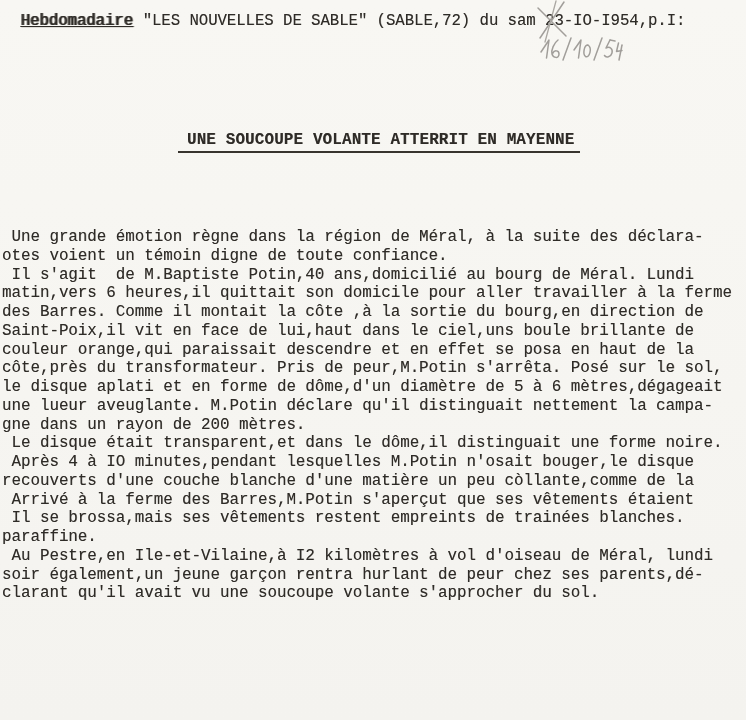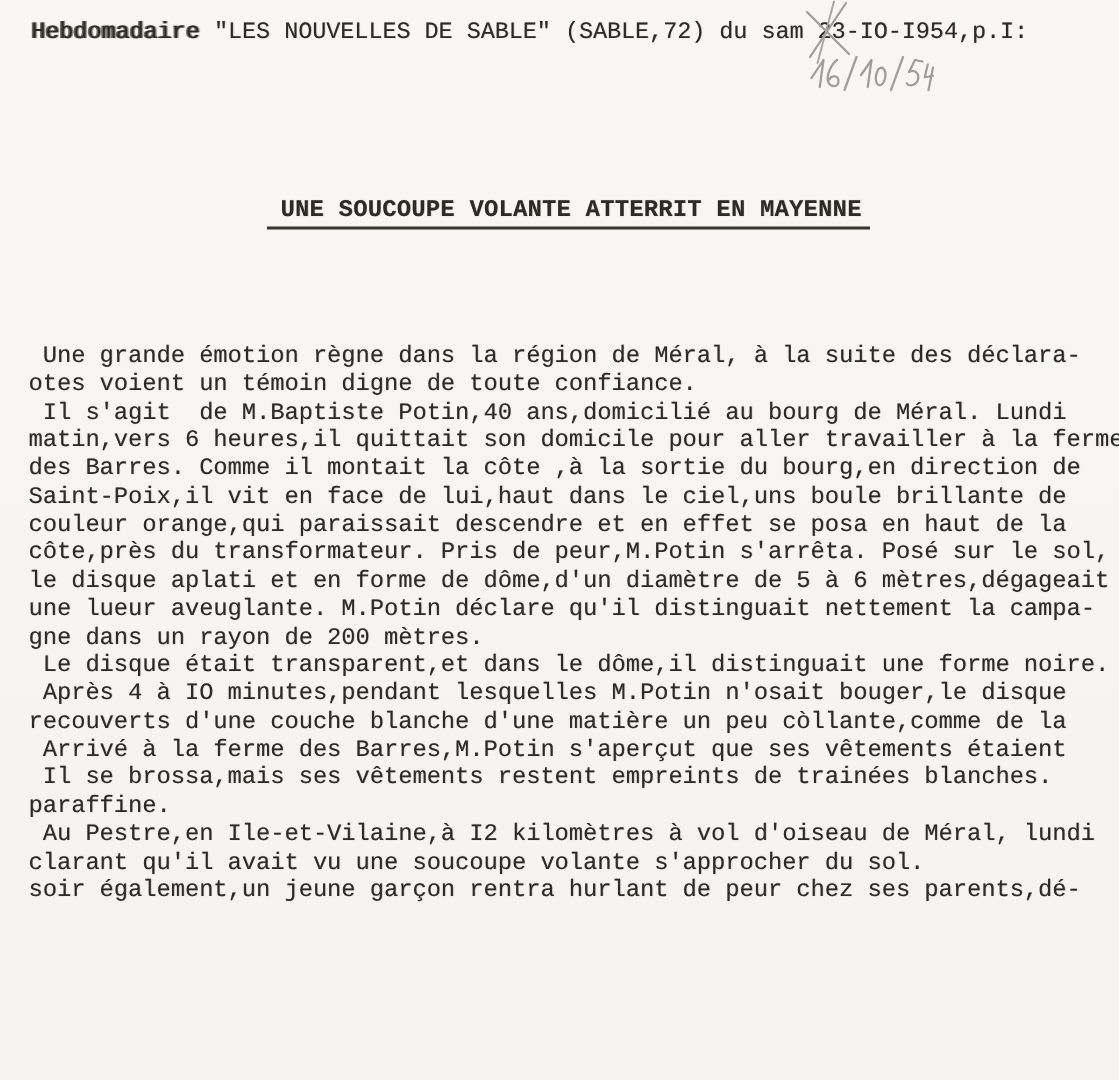--- a/index.html
+++ b/index.html
@@ -11,34 +11,35 @@
     font-family:"Liberation Mono", monospace;
     color:#2e2b27;
   }
   .ink{ text-shadow:0.3px 0.3px 0.5px rgba(50,46,40,0.45); }
   .header{
     position:absolute;top:12px;left:21px;
     font-size:15.6px;line-height:19px;white-space:pre;
   }
   .smudge{
     text-shadow:-1px 0 0 rgba(62,58,52,0.75), 1px 0 0.6px rgba(62,58,52,0.5), 0.3px 0.3px 0.5px rgba(50,46,40,0.45);
+    text-decoration:underline;
   }
   .pencil-x{ position:absolute;left:534px;top:0px; }
   .handwriting{ position:absolute;left:540px;top:37px; }
   .title-row{ position:absolute;top:131px;left:0;width:642px; }
   .title{
     display:inline-block;
     margin-left:178px;
     padding:0 6px 2px 9px;
     font-size:15.9px;font-weight:700;letter-spacing:0.15px;
     border-bottom:2px solid #38342e;
     white-space:pre;
   }
   .body{
-    position:absolute;top:228px;left:19px;right:2px;
+    position:absolute;top:228px;left:2px;right:2px;
     font-size:15.8px;line-height:18.75px;
   }
   .body .line{ white-space:pre; }
   svg .stroke{ fill:none;stroke:#a19e9a;stroke-width:1.5;stroke-linecap:round;stroke-linejoin:round; }
   svg .stroke.thin{ stroke-width:1.3;stroke:#aaa7a2; }
 </style>
 </head>
 <body>
 
 <div class="paper">
@@ -80,17 +81,17 @@
     <div class="line">le disque aplati et en forme de dôme,d'un diamètre de 5 à 6 mètres,dégageait</div>
     <div class="line">une lueur aveuglante. M.Potin déclare qu'il distinguait nettement la campa-</div>
     <div class="line">gne dans un rayon de 200 mètres.</div>
     <div class="line"> Le disque était transparent,et dans le dôme,il distinguait une forme noire.</div>
     <div class="line"> Après 4 à IO minutes,pendant lesquelles M.Potin n'osait bouger,le disque</div>
     <div class="line">recouverts d'une couche blanche d'une matière un peu còllante,comme de la</div>
     <div class="line"> Arrivé à la ferme des Barres,M.Potin s'aperçut que ses vêtements étaient</div>
     <div class="line"> Il se brossa,mais ses vêtements restent empreints de trainées blanches.</div>
     <div class="line">paraffine.</div>
     <div class="line"> Au Pestre,en Ile-et-Vilaine,à I2 kilomètres à vol d'oiseau de Méral, lundi</div>
+    <div class="line">soir également,un jeune garçon rentra hurlant de peur chez ses parents,dé-</div>
     <div class="line">clarant qu'il avait vu une soucoupe volante s'approcher du sol.</div>
-    <div class="line">soir également,un jeune garçon rentra hurlant de peur chez ses parents,dé-</div>
   </div>
 
 </div>
 
 </body></html>

